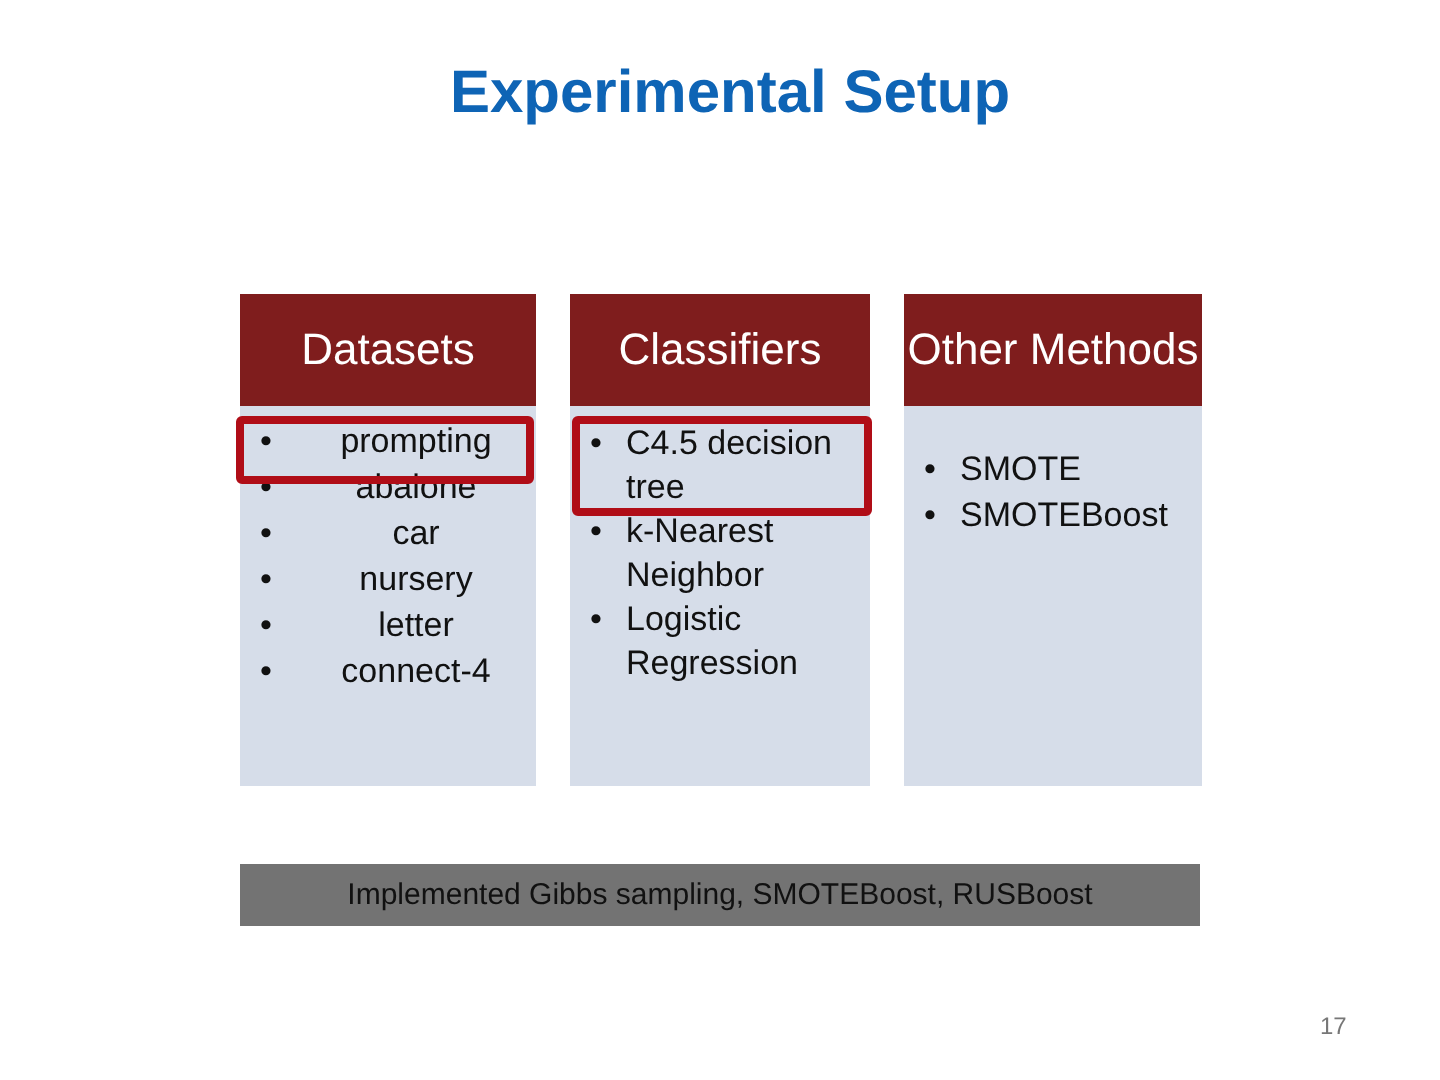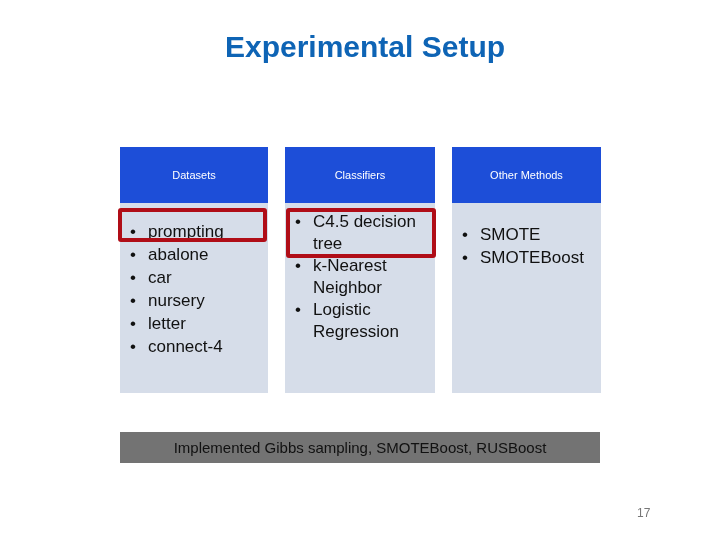--- a/index.html
+++ b/index.html
@@ -1,37 +1,37 @@
 <!DOCTYPE html>
 <html><head>
 <meta charset="utf-8">
 <style>
   html,body{margin:0;padding:0;}
   body{width:720px;height:540px;background:#ffffff;position:relative;overflow:hidden;font-family:"Liberation Sans","DejaVu Sans",sans-serif;}
   .title{position:absolute;left:0;top:30px;width:730px;text-align:center;font-size:30px;font-weight:bold;color:#0e64b5;}
   .col{position:absolute;top:147px;}
-  .col-head{background:#1d4ed8;color:#ffffff;font-size:11px;height:56px;line-height:56px;text-align:center;}
+  .col-head{background:#7f1d1d;color:#ffffff;font-size:22px;height:56px;line-height:56px;text-align:center;}
   .col-body{background:#d6dde9;}
   .col-body ul{margin:0;padding:6px 0 0 0;list-style:none;}
   .col-body li{position:relative;font-size:17px;line-height:23px;color:#111;padding-left:28px;}
   .col-body li::before{content:"•";position:absolute;left:10px;top:0;}
   .col-body li.wrap{line-height:22px;}
   .hl{position:absolute;border:4px solid #b00d17;border-radius:3px;box-sizing:border-box;}
   .note{position:absolute;left:120px;top:432px;width:480px;height:31px;background:#737373;text-align:center;font-size:15px;line-height:31px;color:#111;}
-  .pagenum{position:absolute;left:637px;top:506px;font-size:12px;color:#777;}
+  .pagenum{position:absolute;left:660px;top:506px;font-size:12px;color:#777;}
 </style>
 </head>
 <body>
 
 <div class="title">Experimental Setup</div>
 
 <div class="col" style="left:120px;width:148px;">
   <div class="col-head">Datasets</div>
   <div class="col-body" style="height:190px;">
-    <ul style="padding-top:17px;">
+    <ul style="padding-top:6px;text-align:center;">
       <li>prompting</li>
       <li>abalone</li>
       <li>car</li>
       <li>nursery</li>
       <li>letter</li>
       <li>connect-4</li>
     </ul>
   </div>
 </div>
 <div class="hl" style="left:118px;top:208px;width:149px;height:34px;"></div>

